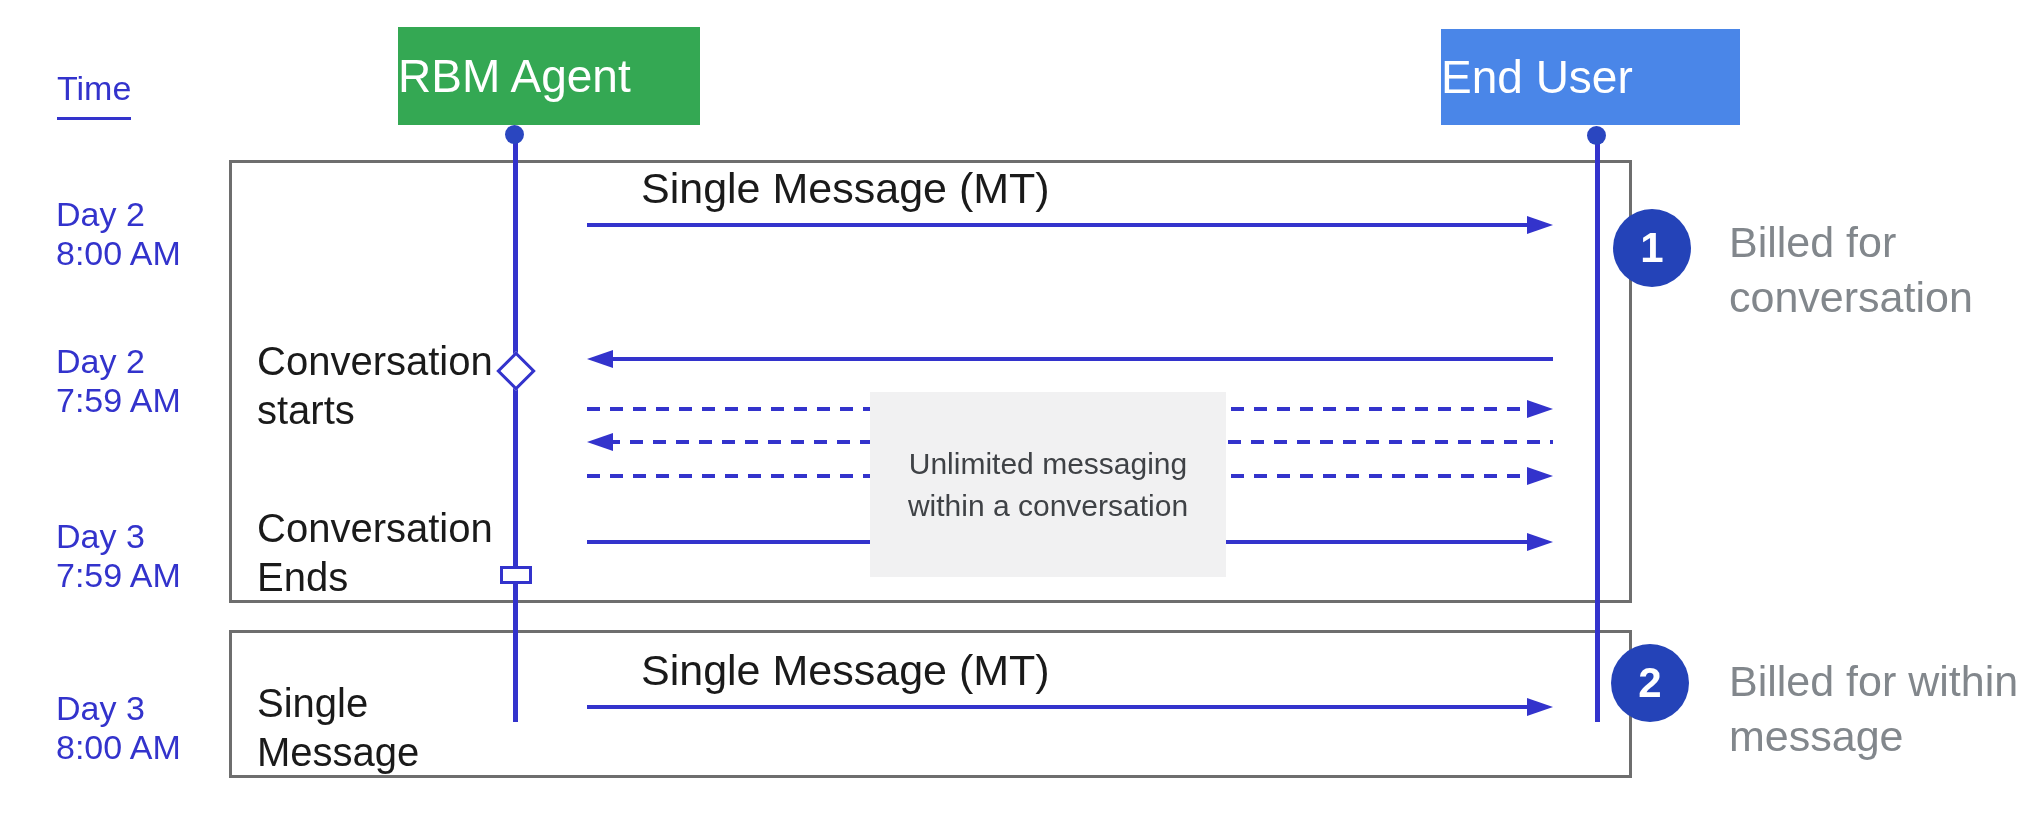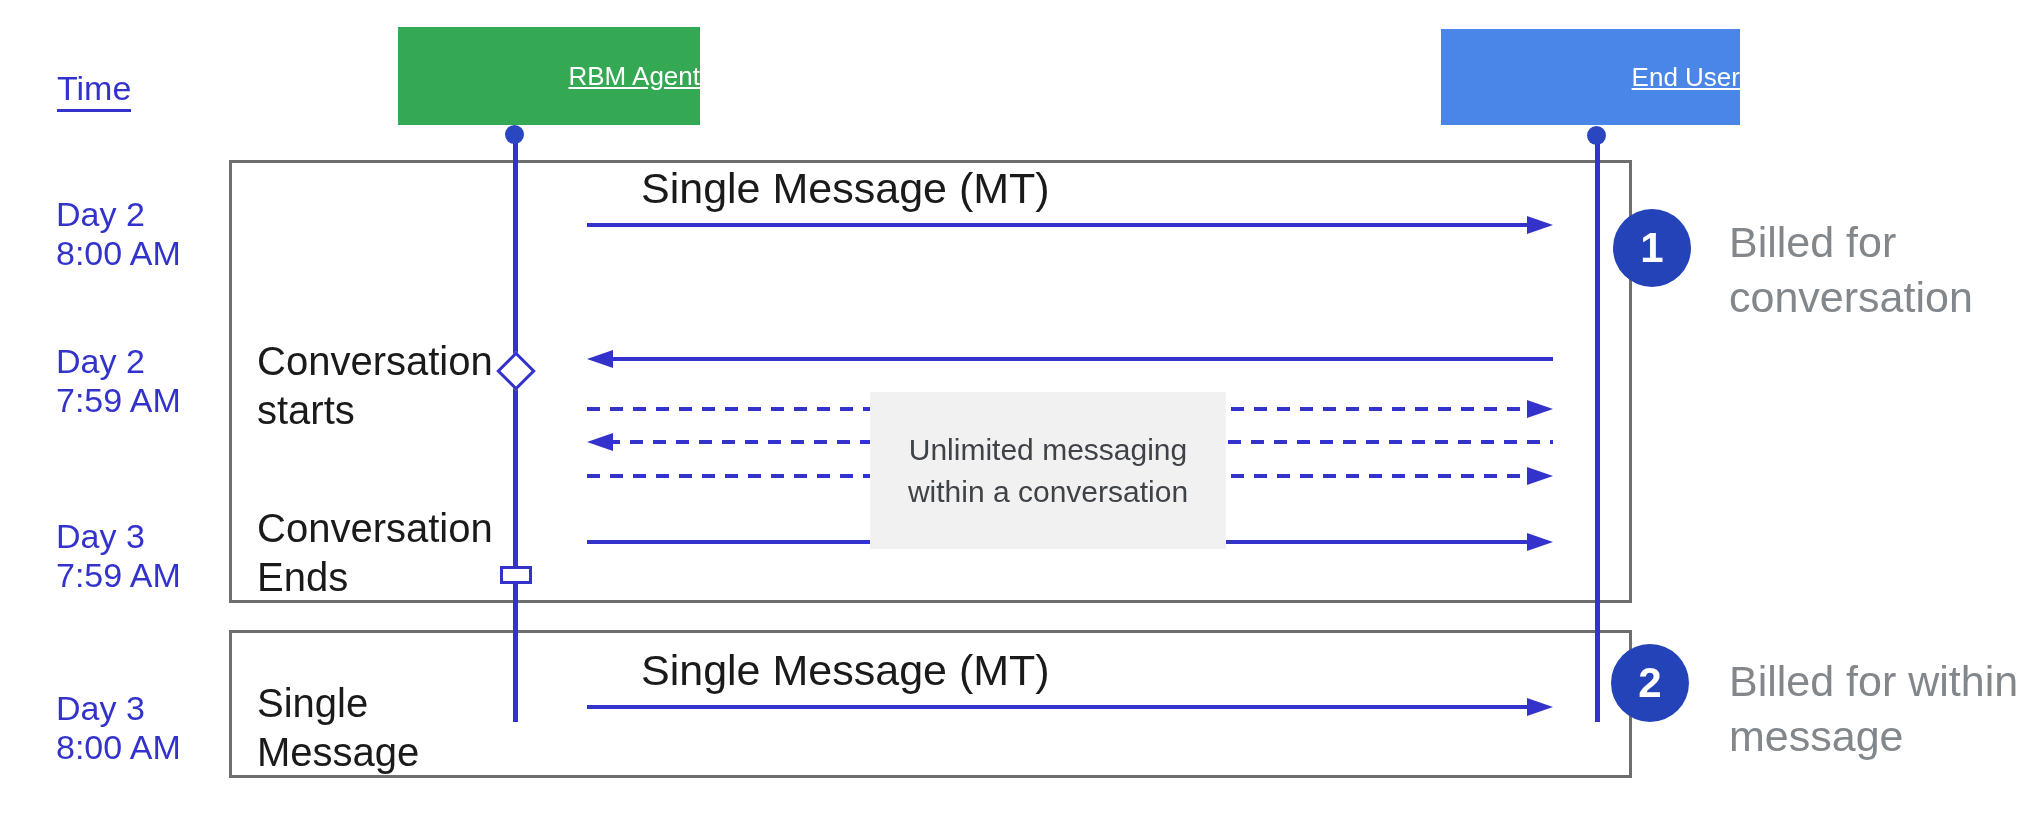--- a/index.html
+++ b/index.html
@@ -15,26 +15,26 @@
   }
   html,body{margin:0;padding:0;background:#fff;}
   .stage{
     position:relative;width:2023px;height:833px;background:#ffffff;
     font-family:"Liberation Sans","DejaVu Sans",sans-serif;overflow:hidden;
   }
   .abs{position:absolute;}
   
   .time-axis-label{
     left:57px;top:70px;font-size:34px;line-height:36px;color:var(--line-blue);
-    border-bottom:3px solid var(--line-blue);padding-bottom:3px;z-index:2;
+    border-bottom:3px solid var(--line-blue);padding-bottom:11px;z-index:2;
   }
   .time-label{left:56px;font-size:34px;line-height:39px;color:var(--line-blue);z-index:2;white-space:nowrap;}
   .tl-1{top:195px;} .tl-2{top:342px;} .tl-3{top:517px;} .tl-4{top:689px;}
   
-  .actor{display:flex;align-items:center;justify-content:flex-end;color:#fff;font-size:26px;z-index:2;text-decoration:underline;}
+  .actor{display:flex;align-items:center;justify-content:flex-start;color:#fff;font-size:46px;z-index:2;}
   .actor-agent{left:398px;top:27px;width:302px;height:98px;background:var(--agent-green);}
   .actor-user{left:1441px;top:29px;width:299px;height:96px;background:var(--user-blue);}
   
   .lifeline{width:5px;background:var(--line-blue);z-index:3;}
   .lifeline-agent{left:513px;top:134px;height:588px;}
   .lifeline-user{left:1595px;top:135px;height:587px;}
   .lifeline-dot{width:19px;height:19px;border-radius:50%;background:var(--marker-blue);z-index:3;}
   .dot-agent{left:505px;top:125px;} .dot-user{left:1587px;top:126px;}
   
   .frame{border:3px solid var(--frame-gray);box-sizing:border-box;z-index:1;background:transparent;}
@@ -56,21 +56,21 @@
   .msg-arrow.left .head{left:0;border-right:26px solid var(--line-blue);}
   .msg-arrow.left .shaft{left:20px;}
   .ar-mt1{top:215px;} .ar-mo{top:349px;} .ar-d1{top:399px;} .ar-d2{top:432px;}
   .ar-d3{top:466px;} .ar-s4{top:532px;} .ar-mt2{top:697px;}
   
   .marker-diamond{left:502px;top:357px;width:22px;height:22px;border:3px solid var(--line-blue);
     background:#fff;transform:rotate(45deg);z-index:5;}
   .marker-square{left:500px;top:566px;width:32px;height:18px;border:3px solid var(--line-blue);
     background:#fff;box-sizing:border-box;z-index:5;}
   
-  .note-panel{left:870px;top:392px;width:356px;height:157px;background:var(--panel-gray);
+  .note-panel{left:870px;top:392px;width:356px;height:185px;background:var(--panel-gray);
     display:flex;align-items:center;justify-content:center;text-align:center;
     font-size:30px;line-height:42px;color:#3f4246;z-index:4;box-sizing:border-box;padding:0 18px;}
   
   .badge{width:78px;height:78px;border-radius:50%;background:var(--badge-navy);color:#fff;
     display:flex;align-items:center;justify-content:center;font-size:42px;font-weight:bold;z-index:6;}
   .badge-1{left:1613px;top:209px;} .badge-2{left:1611px;top:644px;}
   .billing-note{left:1729px;font-size:43px;line-height:55px;color:var(--billing-gray);z-index:2;white-space:nowrap;}
   .bn-1{top:215px;} .bn-2{top:654px;}
 </style>
 </head>

